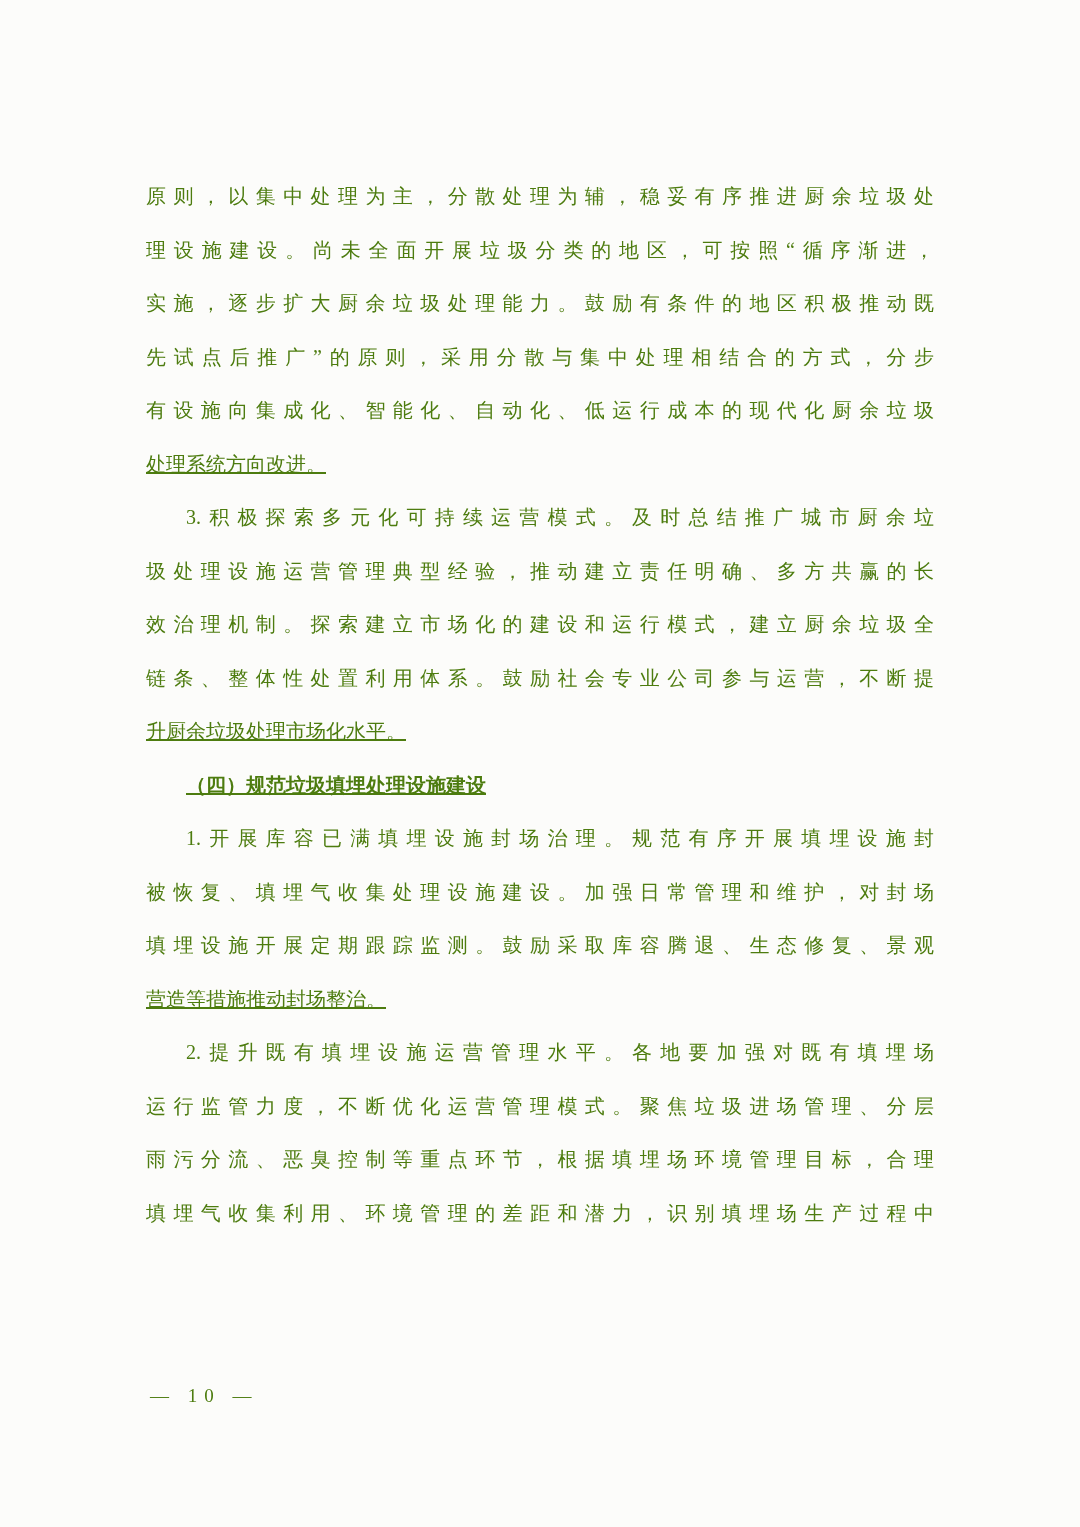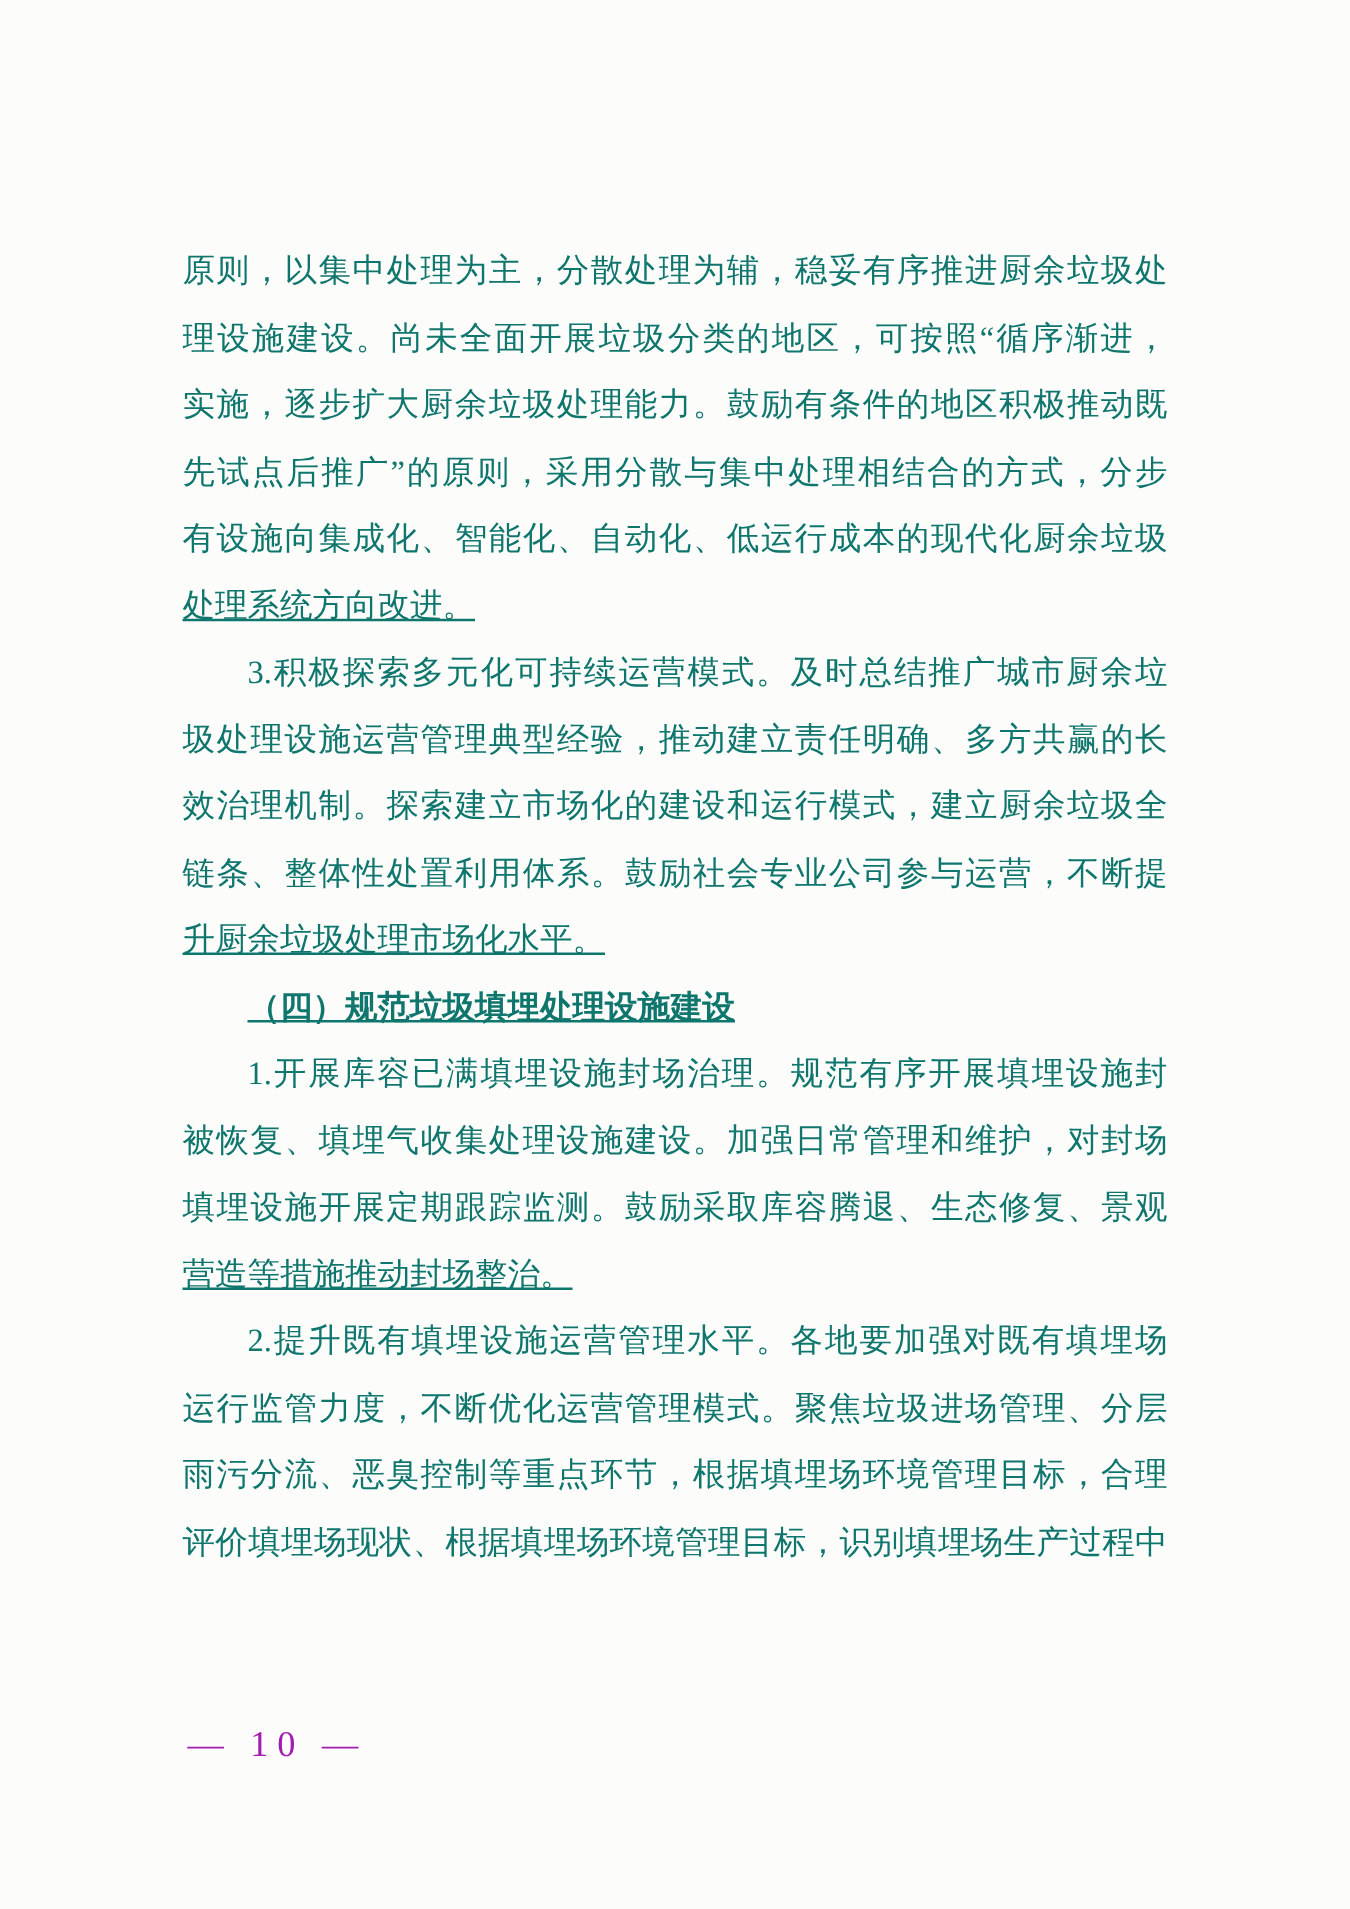--- a/index.html
+++ b/index.html
@@ -12,24 +12,24 @@
   .page {
     position: relative;
     width: 1080px;
     height: 1527px;
     background: #fcfcfa;
     overflow: hidden;
   }
   .textblock {
     position: absolute;
     left: 146px;
-    top: 190px;
+    top: 170px;
     width: 788px;
-    color: #0f766e;
-    font-size: 26px;
+    color: #4d7c0f;
+    font-size: 20px;
   }
   .line {
     height: 53.5px;
     line-height: 53.5px;
     text-align: justify;
     text-align-last: justify;
   }
   .line.end {
     text-align: left;
     text-align-last: left;
@@ -42,23 +42,23 @@
   .lead {
     font-weight: 400;
   }
   .heading {
     font-weight: 700;
   }
   .footer {
     position: absolute;
     left: 150px;
     top: 1376px;
-    font-size: 29px;
+    font-size: 19px;
     line-height: 40px;
-    color: #a21caf;
+    color: #4d7c0f;
     letter-spacing: 7px;
   }
 </style>
 </head>
 <body>
 
 <div class="page">
   <div class="textblock">
 
     <div class="para">
@@ -84,19 +84,19 @@
       <div class="line first"><span class="lead">1.开展库容已满填埋设施封场治理。</span><span>规范有序开展填埋设施封</span></div>
       <div class="line">被恢复、填埋气收集处理设施建设。加强日常管理和维护，对封场</div>
       <div class="line">填埋设施开展定期跟踪监测。鼓励采取库容腾退、生态修复、景观</div>
       <div class="line end">营造等措施推动封场整治。</div>
     </div>
 
     <div class="para">
       <div class="line first"><span class="lead">2.提升既有填埋设施运营管理水平。</span><span>各地要加强对既有填埋场</span></div>
       <div class="line">运行监管力度，不断优化运营管理模式。聚焦垃圾进场管理、分层</div>
       <div class="line">雨污分流、恶臭控制等重点环节，根据填埋场环境管理目标，合理</div>
-      <div class="line">评价填埋场现状、根据填埋场环境管理目标，识别填埋场生产过程中</div>
+      <div class="line">填埋气收集利用、环境管理的差距和潜力，识别填埋场生产过程中</div>
     </div>
 
   </div>
 
   <div class="footer">— 10 —</div>
 </div>
 
 </body></html>

